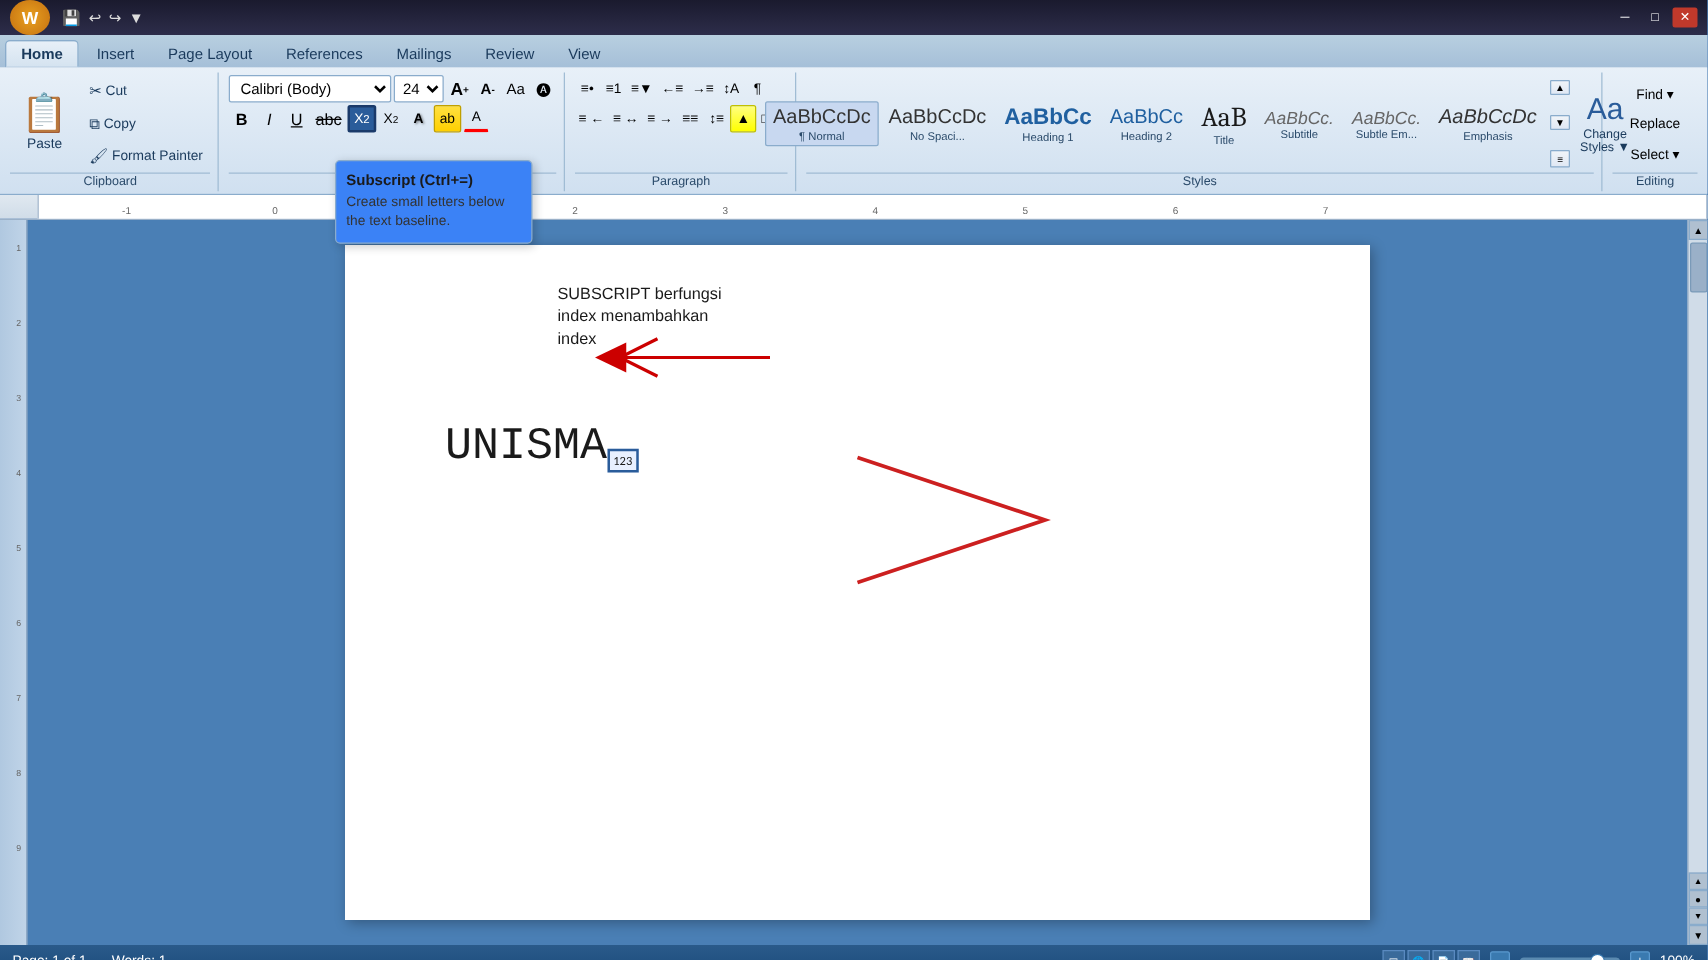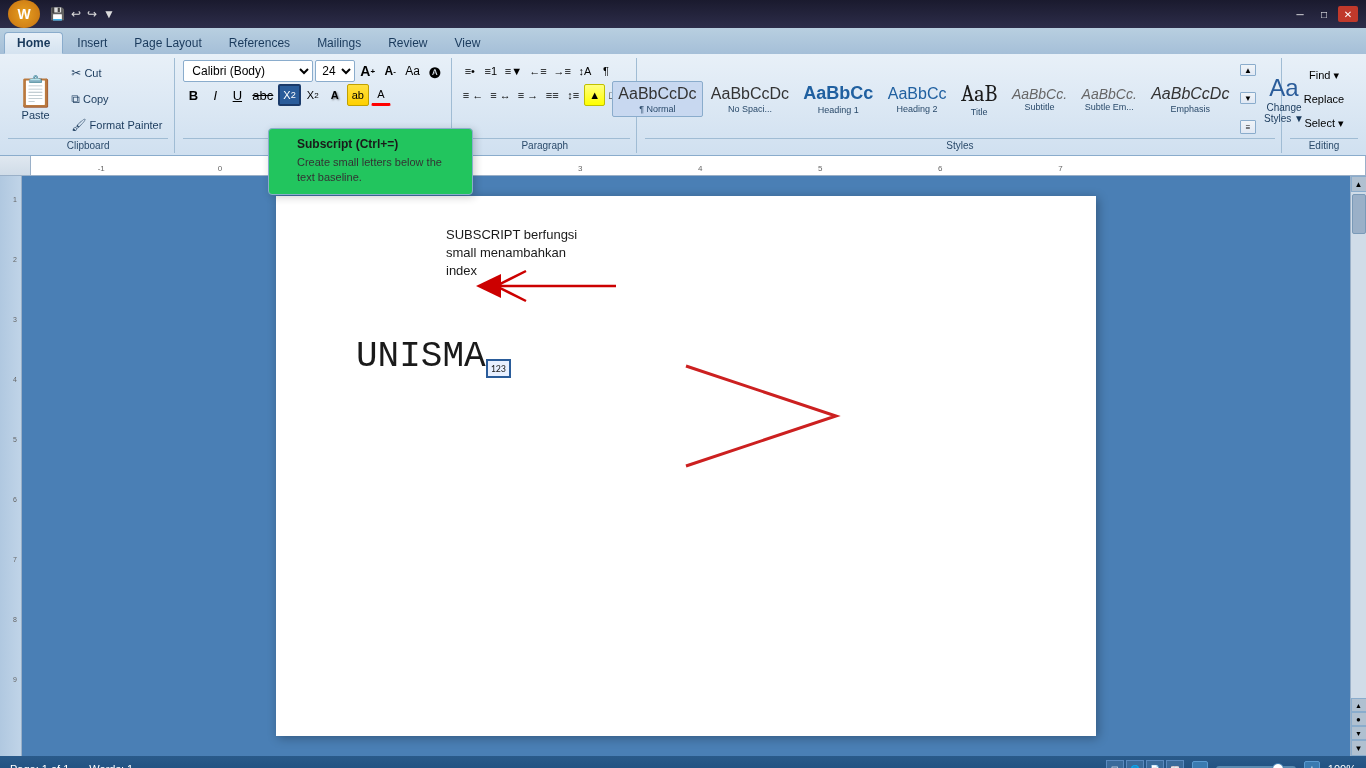--- a/index.html
+++ b/index.html
@@ -191,25 +191,25 @@
     }
     .style-btn.active { background: #c8d8f0; border-color: #6a9cbf; }
     .style-preview { font-size: 18px; line-height: 1.2; }
     .style-label { font-size: 9px; color: #2a4a6a; text-align: center; }
 
     
     #tooltip {
       position: absolute;
       top: 128px;
       left: 268px;
-      background: #22c55e;
+      background: #3b82f6;
       border: 1px solid #8aaccc;
       border-radius: 4px;
-      padding: 8px 28px;
-      width: 205px;
+      padding: 8px 8px;
+      width: 158px;
       box-shadow: 2px 2px 8px rgba(0,0,0,0.2);
       z-index: 100;
     }
     #tooltip-title {
       font-weight: bold;
       font-size: 12px;
       margin-bottom: 4px;
       color: #1a1a1a;
     }
     #tooltip-desc {
@@ -631,21 +631,21 @@
           <polygon points="60,50 85,38 85,62" fill="#cc0000"></polygon>
         </svg>
       </div>
 
       <div id="doc-content" style="position:relative; padding-top:80px;">
         <span class="main-text">UNISMA</span><span class="subscript-text">123</span>
       </div>
 
       <div id="annotation-text">
         <div>SUBSCRIPT berfungsi</div>
-        <div>small menambahkan</div>
+        <div>index menambahkan</div>
         <div>index</div>
       </div>
 
       <svg width="220" height="120" style="position:absolute; top:160px; left:390px;">
         <polyline points="20,10 170,60 20,110" fill="none" stroke="#cc2020" stroke-width="3"></polyline>
       </svg>
     </div>
   </div>
 
   <div id="right-scrollbar">

